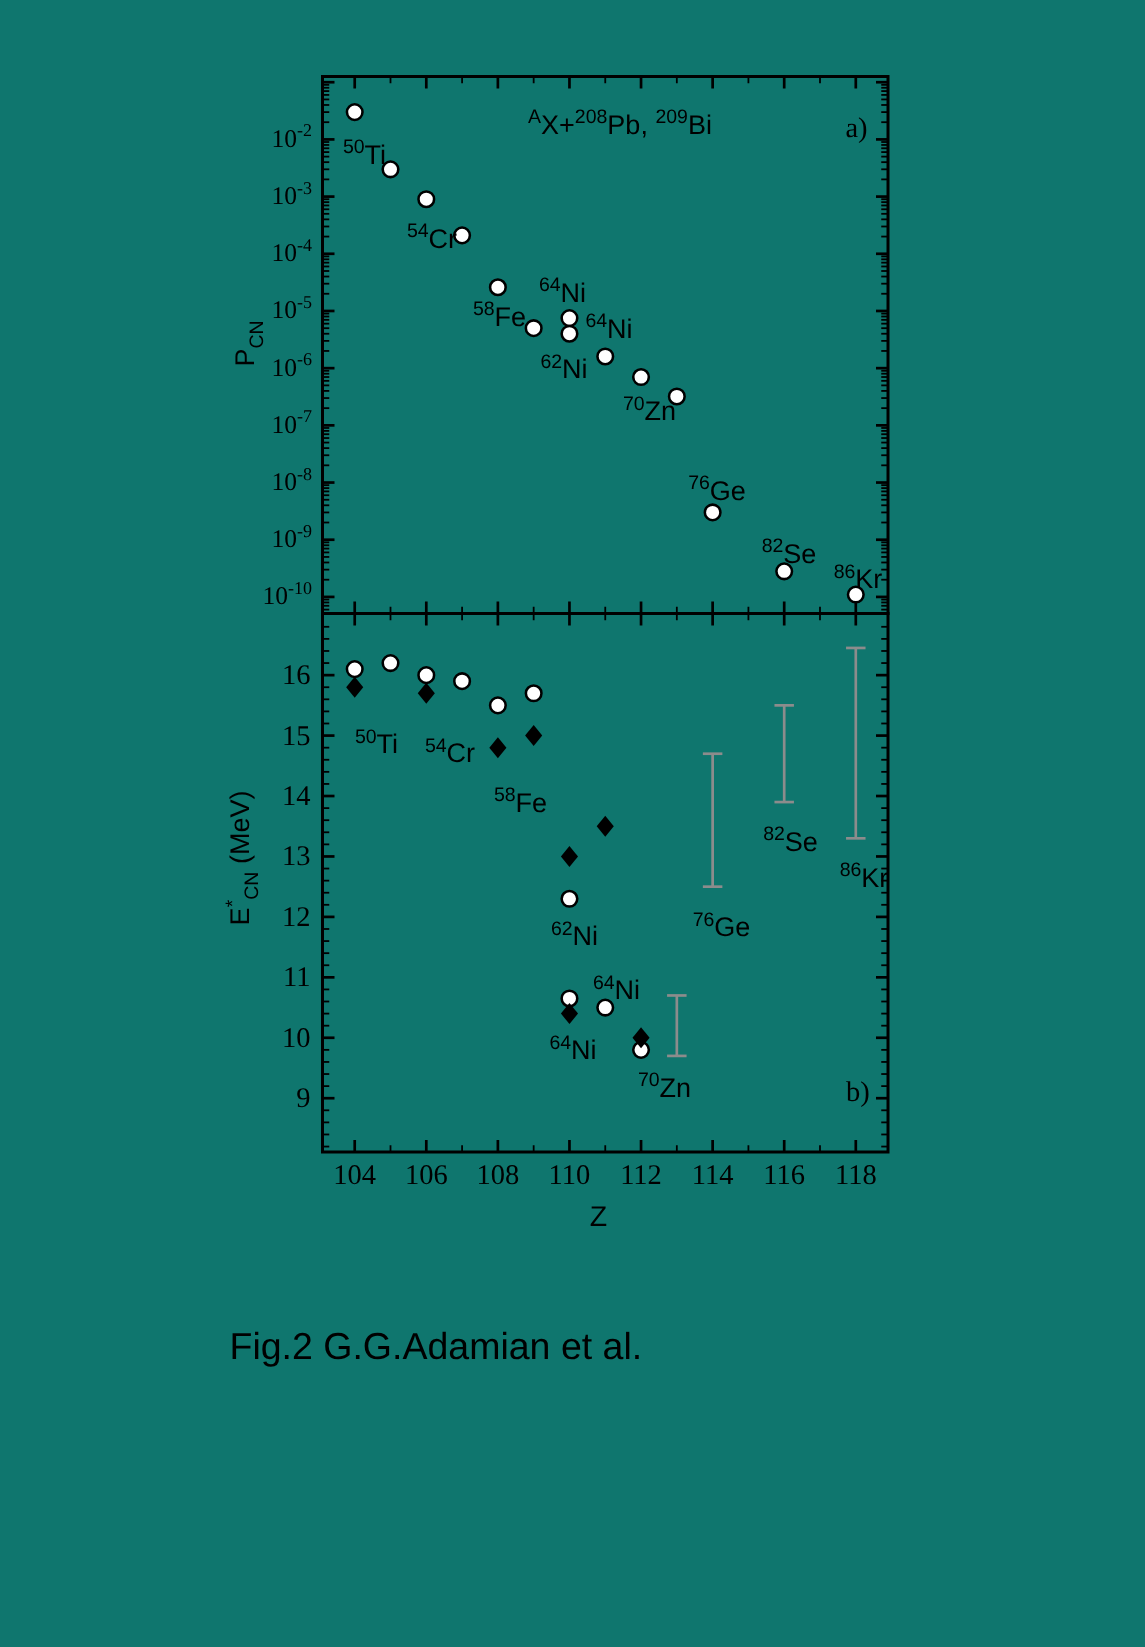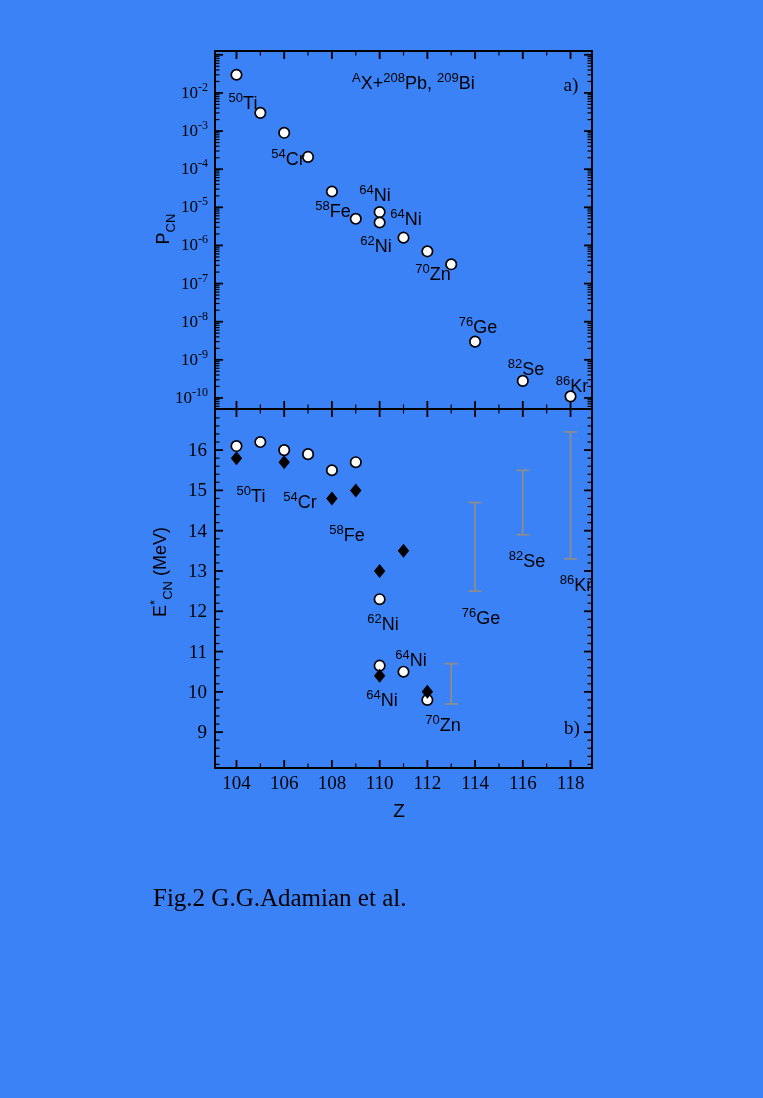--- a/index.html
+++ b/index.html
@@ -1,18 +1,18 @@
 <!DOCTYPE html>
 <html><head>
 <meta charset="utf-8">
 <style>
   html,body { margin:0; padding:0; background:#ffffff; }
-  .page { position:relative; width:763px; height:1098px; background:#3b82f6; overflow:hidden; }
+  .page { position:relative; width:763px; height:1098px; background:#0f766e; overflow:hidden; }
   .page svg { position:absolute; left:0; top:0; }
-  .caption { position:absolute; left:153px; top:884px; font-family:Liberation Serif, serif;
+  .caption { position:absolute; left:153px; top:884px; font-family:Liberation Sans, sans-serif;
              font-size:25px; color:#000; white-space:nowrap; }
 </style>
 </head>
 <body>
 
 <div class="page">
   <svg id="fig" width="763" height="1098" viewBox="0 0 763 1098">
       <g>
         <rect x="215" y="51" width="377" height="358" fill="none" stroke="#000000" stroke-width="2"></rect>
         <line x1="236.47468354430393" y1="409" x2="236.47468354430393" y2="401" stroke="#000000" stroke-width="1.8"></line>

